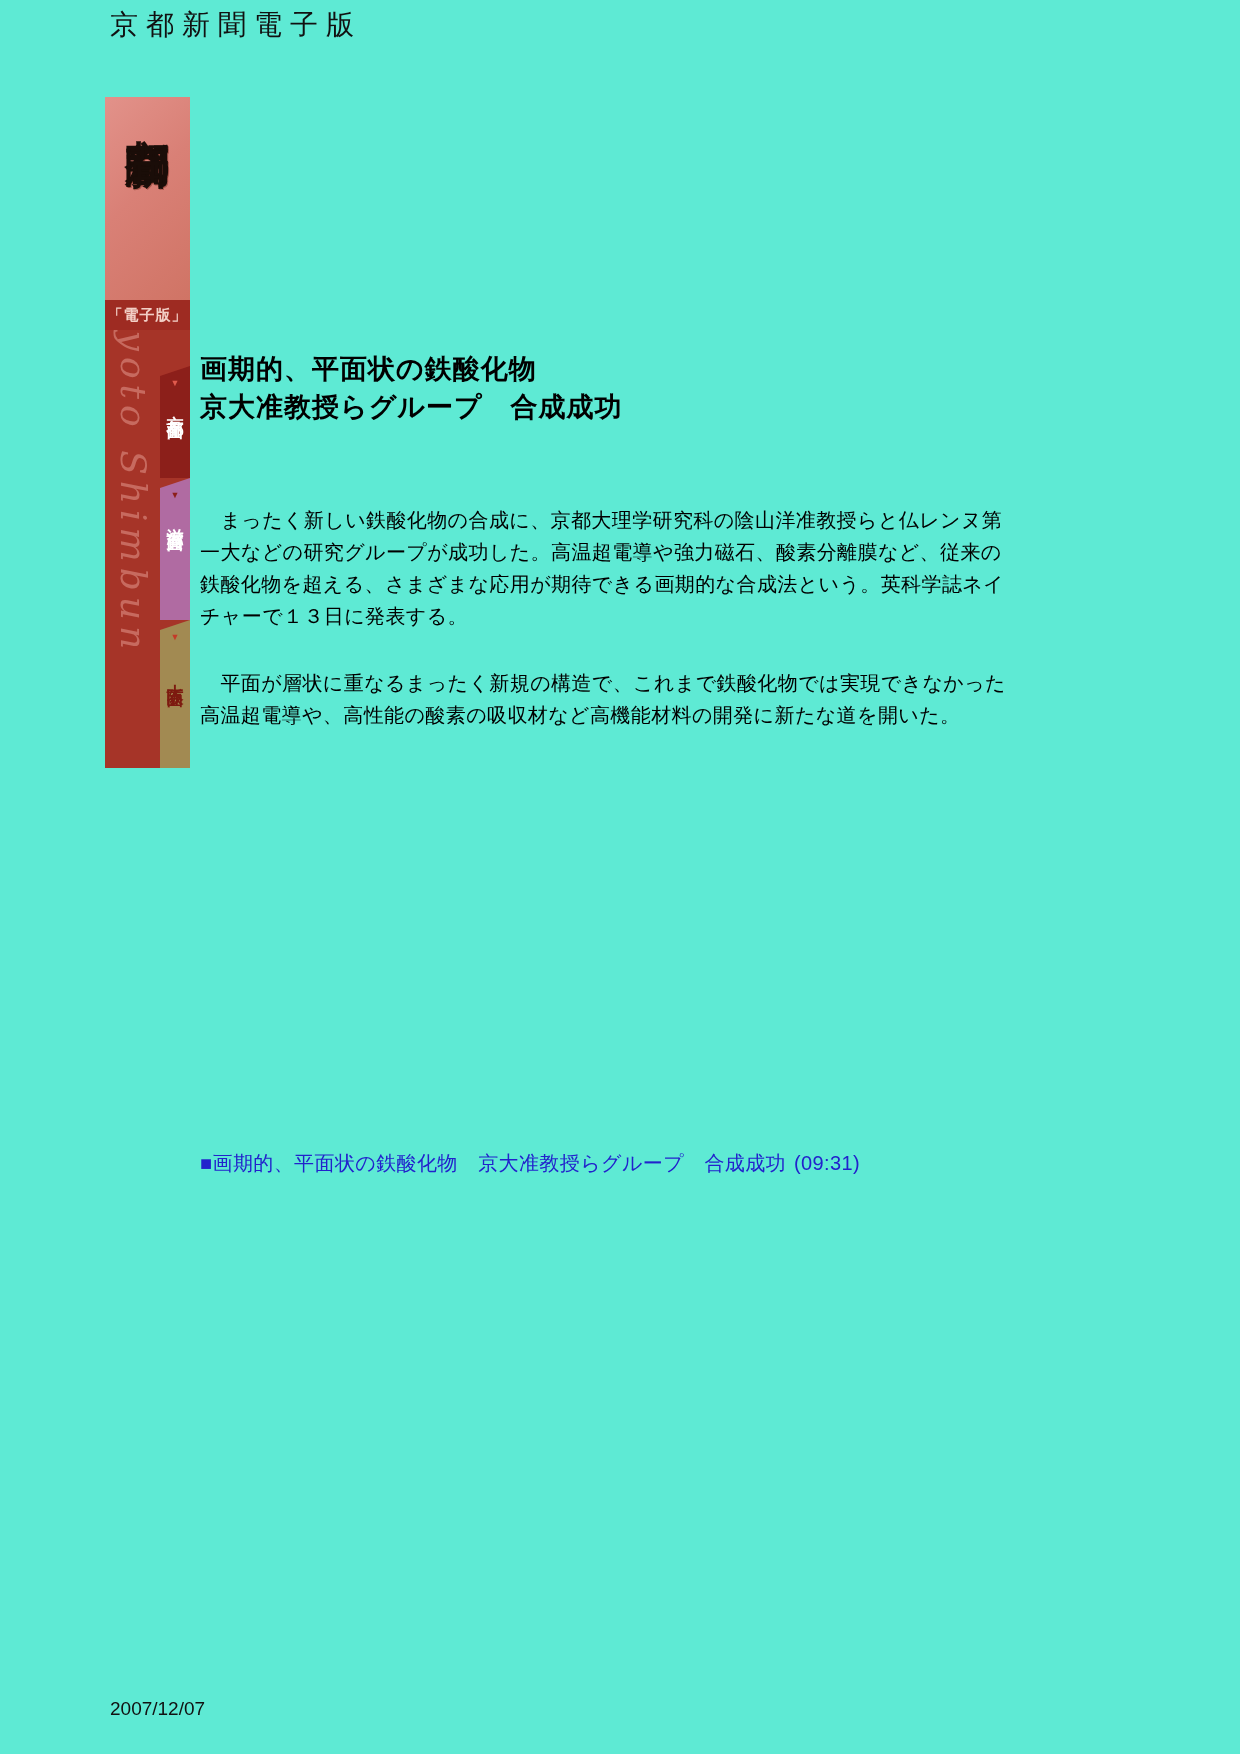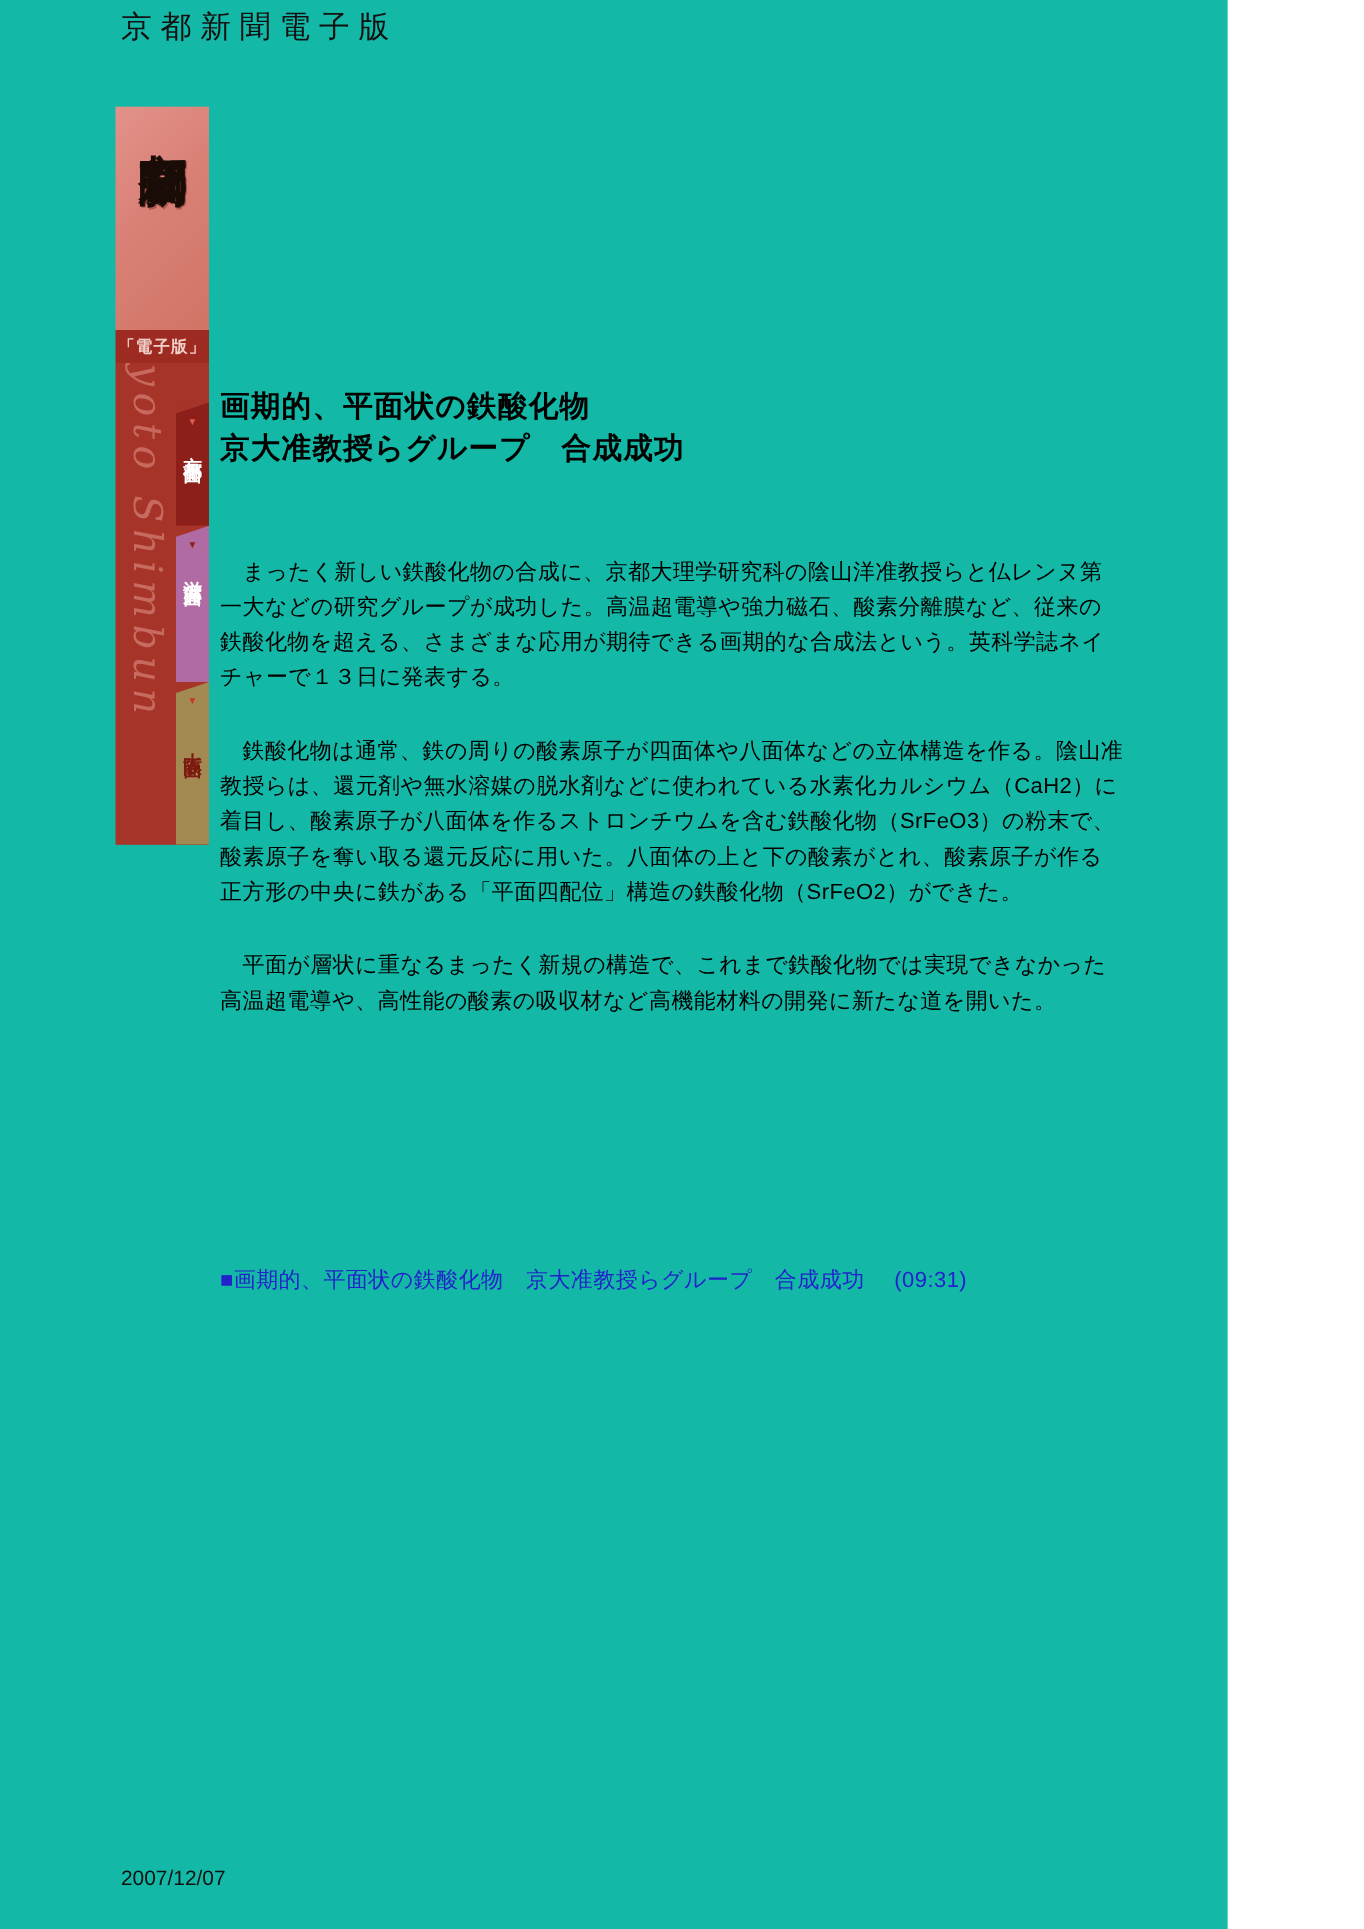--- a/index.html
+++ b/index.html
@@ -1,17 +1,17 @@
 <!DOCTYPE html>
 <html><head>
 <meta charset="utf-8">
 <style>
   html,body { margin:0; padding:0; background:#ffffff; }
   .page {
-    position:relative; width:1116px; height:1754px; background:#14b8a6;
+    position:relative; width:1240px; height:1754px; background:#5eead4;
     font-family:"Liberation Sans", sans-serif; color:#000; overflow:hidden;
   }
   .print-header {
     position:absolute; left:110px; top:6px;
     font-size:28px; letter-spacing:8px; color:#111; font-weight:500;
   }
 
   
   .sidebar { position:absolute; left:105px; top:97px; width:85px; height:671px; }
   .logo-block {
@@ -58,21 +58,21 @@
   
   .main { position:absolute; left:200px; top:350px; width:822px; }
   .headline { margin:0; font-size:27px; font-weight:bold; line-height:38px; letter-spacing:1px; color:#000; }
   .article-body { margin-top:78px; font-size:20px; line-height:32px; letter-spacing:0.4px; }
   .article-body p { margin:0 0 35px 0; }
 
   .related-link {
     position:absolute; left:200px; top:1150px; font-size:20px; color:#2222cc;
     text-decoration:none; letter-spacing:0.4px; cursor:pointer;
   }
-  .related-link .time { margin-left:21px; }
+  .related-link .time { margin-left:2px; }
 
   .page-footer {
     position:absolute; left:110px; top:1698px; width:902px;
     display:flex; justify-content:space-between; font-size:19px; color:#111;
   }
 </style>
 </head>
 <body>
 
 <div class="page">
@@ -106,21 +106,20 @@
     </div>
   </div>
 
   <div class="main">
     <h1 class="headline">
       <div>画期的、平面状の鉄酸化物</div>
       <div>京大准教授らグループ　合成成功</div>
     </h1>
     <div class="article-body">
       <p>　まったく新しい鉄酸化物の合成に、京都大理学研究科の陰山洋准教授らと仏レンヌ第一大などの研究グループが成功した。高温超電導や強力磁石、酸素分離膜など、従来の鉄酸化物を超える、さまざまな応用が期待できる画期的な合成法という。英科学誌ネイチャーで１３日に発表する。</p>
-      <p>　鉄酸化物は通常、鉄の周りの酸素原子が四面体や八面体などの立体構造を作る。陰山准教授らは、還元剤や無水溶媒の脱水剤などに使われている水素化カルシウム（CaH2）に着目し、酸素原子が八面体を作るストロンチウムを含む鉄酸化物（SrFeO3）の粉末で、酸素原子を奪い取る還元反応に用いた。八面体の上と下の酸素がとれ、酸素原子が作る正方形の中央に鉄がある「平面四配位」構造の鉄酸化物（SrFeO2）ができた。</p>
       <p>　平面が層状に重なるまったく新規の構造で、これまで鉄酸化物では実現できなかった高温超電導や、高性能の酸素の吸収材など高機能材料の開発に新たな道を開いた。</p>
     </div>
   </div>
 
   <a class="related-link">
     <span>■画期的、平面状の鉄酸化物　京大准教授らグループ　合成成功</span>
     <span class="time">(09:31)</span>
   </a>
 
   <div class="page-footer">

